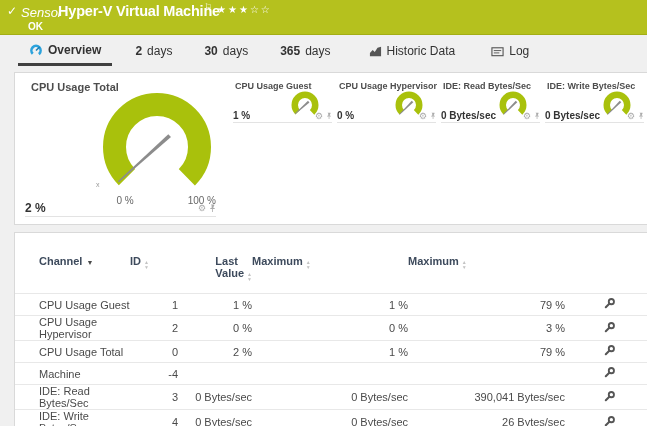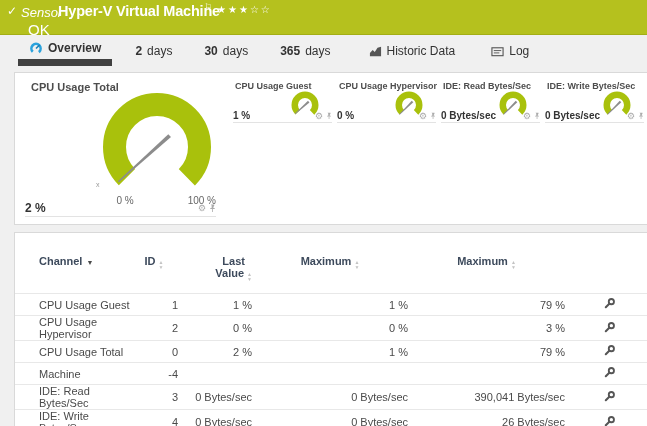--- a/index.html
+++ b/index.html
@@ -10,27 +10,27 @@
   }
 
   
   .topbar { position:absolute; top:0; left:0; width:647px; height:35px;
             background:#b5c11e; border-bottom:1px solid #a3ae15; color:#fff; }
   .topbar .check { position:absolute; left:7px; top:4px; font-size:12px; font-weight:bold; }
   .topbar .kind  { position:absolute; left:21px; top:5px; font-style:italic; font-size:13px; }
   .topbar .title { position:absolute; left:58px; top:3px; font-weight:bold; font-size:14.5px; letter-spacing:-0.2px; }
   .topbar .flag  { position:absolute; left:204px; top:2px; font-size:9px; }
   .topbar .stars { position:absolute; left:217px; top:4px; font-size:10px; letter-spacing:2px; }
-  .topbar .okstatus { position:absolute; left:28px; top:21px; font-size:15px; font-weight:normal; }
+  .topbar .okstatus { position:absolute; left:28px; top:21px; font-size:10px; font-weight:bold; }
 
   
   .tabs { position:absolute; top:36px; left:0; width:647px; height:30px;
           display:flex; align-items:stretch; font-size:12px; color:#333; padding-left:18px; }
   .tab { display:flex; align-items:center; gap:5px; padding:0 11px; cursor:pointer; white-space:nowrap; }
-  .tab.active { border-bottom:7px solid #404040; font-weight:bold; }
+  .tab.active { border-bottom:3px solid #404040; font-weight:bold; }
   .tab .num { font-weight:bold; }
   .tab svg { display:block; } .m2{margin-left:14px;} .m3{margin-left:12px;}
   .m4{margin-left:10px;text-align:center;} .m5{margin-left:16px;justify-content:flex-end;} .m6{margin-left:14px;text-align:right;}
 
   
   .panel { position:absolute; left:14px; width:640px; background:#fff;
            border:1px solid #d9d9d9; }
   .panel.gauges { top:72px; height:153px; }
   .panel.tablep { top:232px; height:200px; }
 
@@ -54,24 +54,24 @@
   .tile-s .vrow { position:absolute; left:2px; right:2px; top:31px; height:13px;
                   border-bottom:1px solid #e3e3e3; }
   .tile-s .vrow .v { float:left; font-size:10px; font-weight:bold; color:#333; }
 
   .corner-icons { float:right; display:flex; align-items:center; gap:3px; height:100%; }
   .corner-icons .gear { font-size:9px; color:#ababab; font-style:normal; line-height:9px; }
   .corner-icons svg { display:block; }
 
   
   .tablep table { width:638px; border-collapse:collapse; font-size:11px; color:#4a4a4a; table-layout:fixed; }
-  .tablep th { font-weight:bold; color:#3d4a5c; padding:22px 0 12px; vertical-align:top; text-align:center; }
+  .tablep th { font-weight:bold; color:#3d4a5c; padding:22px 0 12px; vertical-align:top; text-align:left; }
   .tablep th.ch { text-align:left; padding-left:24px; }
   .tablep th.lv { text-align:right; }
-  .tablep th.lv .twoline { display:inline-block; text-align:center; }
+  .tablep th.lv .twoline { display:inline-block; text-align:left; }
   .tablep td { border-top:1px solid #e8e8e8; height:22px; padding:0; text-align:right; }
   .tablep td.ch { text-align:left; padding-left:24px; }
   .tablep td.ic { text-align:center; }
   .caret { font-size:7px; color:#4a4a4a; margin-left:4px; }
   .sort { display:inline-flex; flex-direction:column; margin-left:3px; vertical-align:1px; }
   .sort i { font-style:normal; font-size:5px; line-height:4.5px; color:#c3c3c3; }
   .wrench { display:inline-block; vertical-align:middle; cursor:pointer; }
 </style>
 </head>
 <body>

